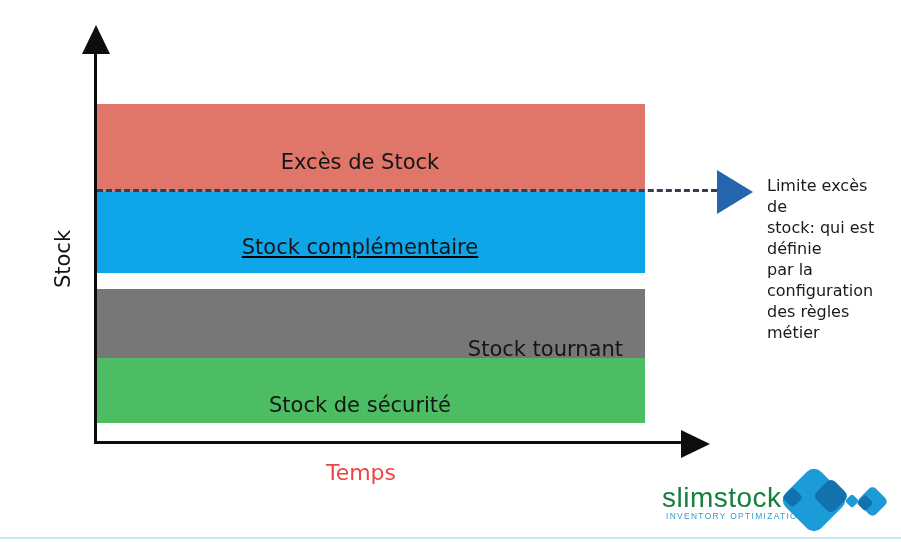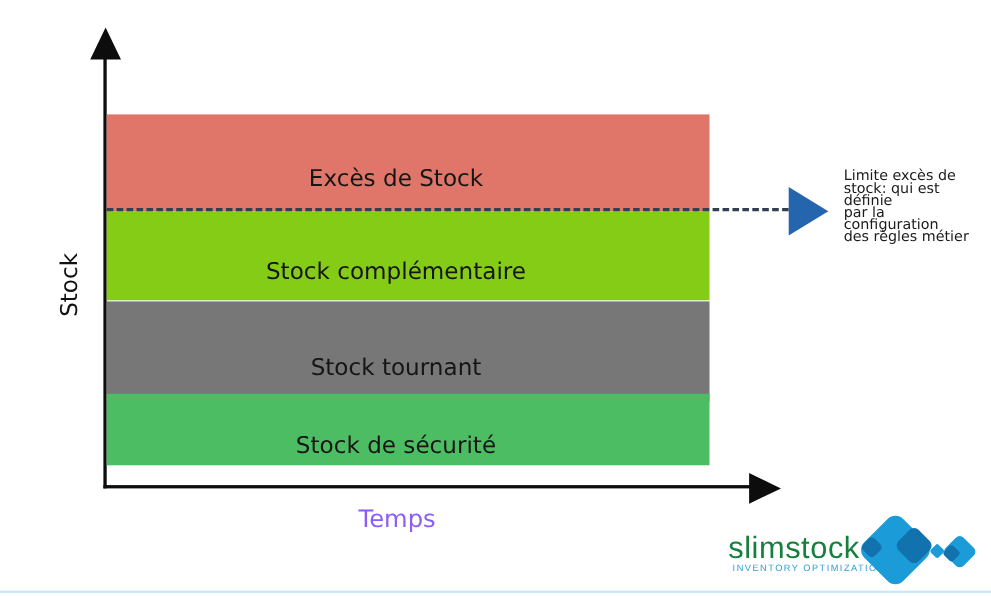--- a/index.html
+++ b/index.html
@@ -19,39 +19,39 @@
                   border-left: 14px solid transparent; border-right: 14px solid transparent;
                   border-bottom: 29px solid #0d0d0d; }
   .x-axis-line  { position: absolute; left: 94px;  top: 441px; width: 588px; height: 3px; background: #0d0d0d; }
   .x-axis-arrow { position: absolute; left: 681px; top: 430px; width: 0; height: 0;
                   border-top: 14px solid transparent; border-bottom: 14px solid transparent;
                   border-left: 29px solid #0d0d0d; }
   .y-axis-label { position: absolute; left: 25px; top: 245px; width: 80px; height: 28px;
                   transform: rotate(-90deg); text-align: center;
                   font-size: 21px; color: #111111; }
   .x-axis-label { position: absolute; left: 291px; top: 460px; width: 140px; text-align: center;
-                  font-size: 22px; color: #8b5cf6; }
+                  font-size: 22px; color: #ef4444; }
 
   
   .band { position: absolute; left: 97px; width: 548px;
           display: flex; align-items: center; justify-content: center; }
   .band-label { font-size: 21px; color: #151515; padding-right: 22px; margin-top: 28px; }
   .band-excess        { top: 104px; height: 88px; }
   .band-complementary { top: 192px; height: 81px; }
-  .band-rotating      { top: 274px; height: 91px; }
+  .band-rotating      { top: 289px; height: 91px; justify-content: flex-end; }
   .band-safety        { top: 358px; height: 65px; }
 
   
   .limit-line  { position: absolute; left: 97px; top: 189px; width: 620px; height: 0;
                  border-top: 3px dashed #333f50; }
   .limit-arrow { position: absolute; left: 717px; top: 170px; width: 0; height: 0;
                  border-top: 22px solid transparent; border-bottom: 22px solid transparent;
                  border-left: 36px solid #2565ae; }
-  .limit-annotation { position: absolute; left: 767px; top: 155px; width: 118px;
-                      font-size: 13px; line-height: 11px; color: #1a1a1a;
+  .limit-annotation { position: absolute; left: 767px; top: 175px; width: 118px;
+                      font-size: 16px; line-height: 21px; color: #1a1a1a;
                       white-space: pre-line; }
 
   
   .logo-brand   { position: absolute; left: 662px; top: 482px; font-size: 28px;
                   font-family: "Liberation Sans", sans-serif; color: #45494e; letter-spacing: 0.5px; }
   .logo-tagline { position: absolute; left: 666px; top: 511px; font-size: 8.4px;
                   font-family: "Liberation Sans", sans-serif; color: #2f9fd0; letter-spacing: 1.35px; }
   .diamond { position: absolute; transform: rotate(45deg); }
   .dm-big    { left: 789px; top: 475px; width: 50px; height: 50px; border-radius: 10px; }
   .dm-dark-l { left: 785px; top: 490px; width: 15px; height: 15px; border-radius: 4px; }
@@ -70,21 +70,21 @@
   <div class="y-axis-line"></div>
   <div class="y-axis-arrow"></div>
   <div class="x-axis-line"></div>
   <div class="x-axis-arrow"></div>
   <div class="y-axis-label">Stock</div>
   <div class="x-axis-label">Temps</div>
 
   <div class="band band-excess" style="background: rgb(223, 118, 105);">
     <span class="band-label">Excès de Stock</span>
   </div>
-  <div class="band band-complementary" style="background: #84cc16;">
+  <div class="band band-complementary" style="background: #0ea5e9; text-decoration: underline;">
     <span class="band-label">Stock complémentaire</span>
   </div>
   <div class="band band-rotating" style="background: rgb(119, 119, 119);">
     <span class="band-label">Stock tournant</span>
   </div>
   <div class="band band-safety" style="background: rgb(76, 189, 99);">
     <span class="band-label">Stock de sécurité</span>
   </div>
 
   <div class="limit-line" style="border-top-color: rgb(51, 63, 80);"></div>

